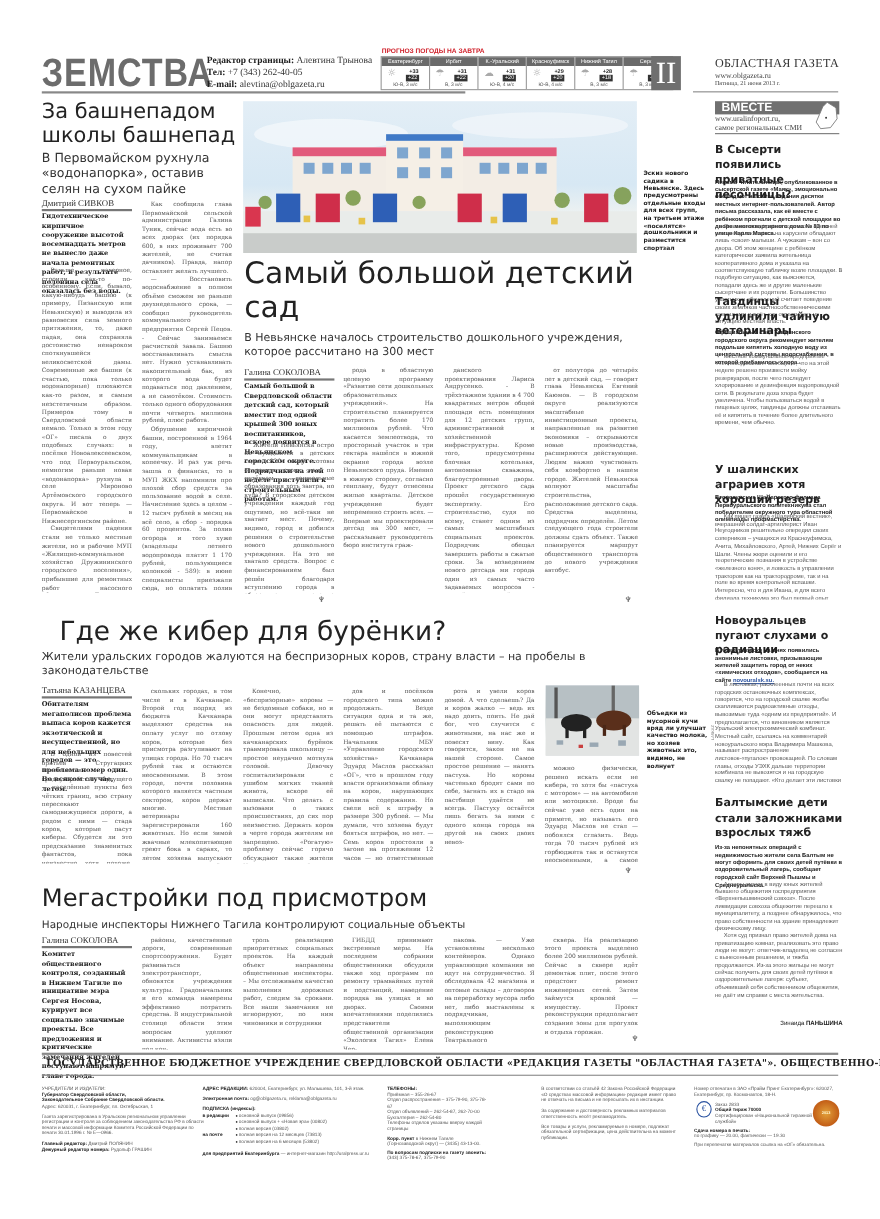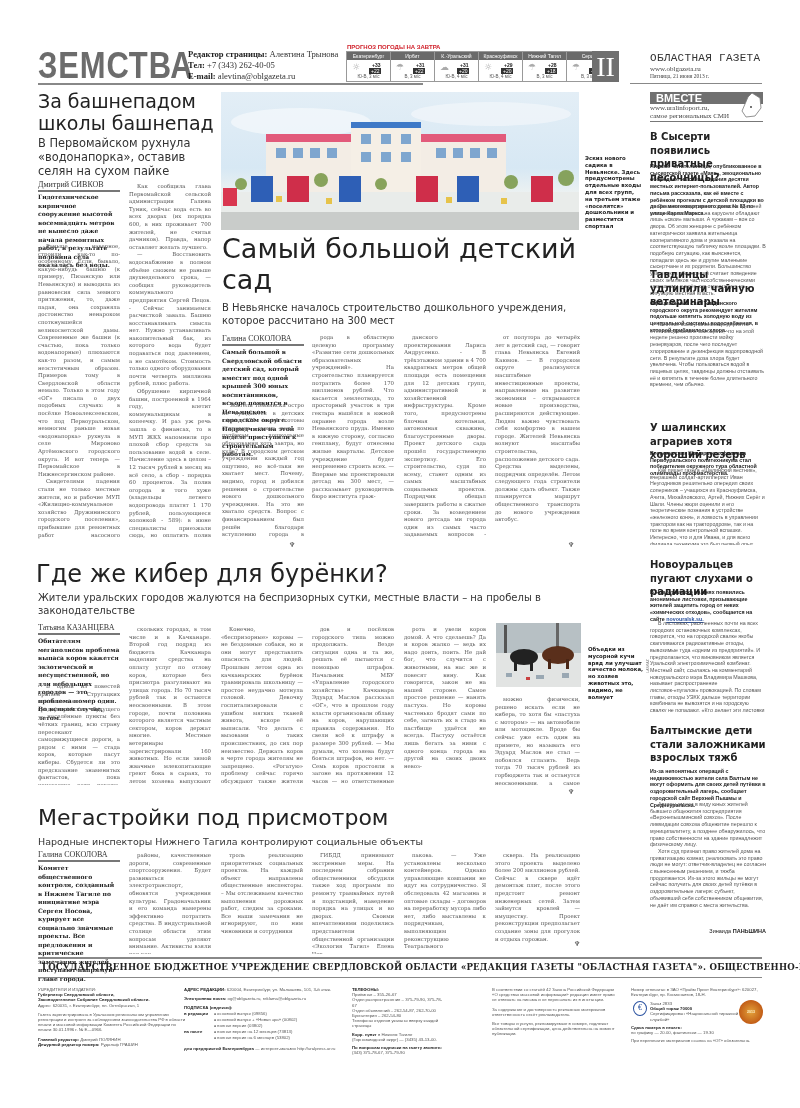--- a/index.html
+++ b/index.html
@@ -18,21 +18,21 @@
   .wcell { width: 44px; border-right: 1px solid #999; }
   .wcell:last-child { border-right: none; }
   .wcity { background: #6a6a6a; color: #fff; font-size: 5px; text-align: center; height: 8px; line-height: 8px; font-family: "Liberation Sans", sans-serif; white-space: nowrap; overflow: hidden; }
   .wbody { height: 21px; position: relative; }
   .wicon { position: absolute; left: 5px; top: 3px; width: 10px; height: 8px; font-size: 9px; line-height: 8px; color: #aaa; }
   .wday { position: absolute; left: 25px; top: 2px; font-size: 5px; font-family: "Liberation Sans", sans-serif; font-weight: bold; }
   .wnight { position: absolute; left: 22px; top: 8px; font-size: 5px; background: #333; color: #fff; padding: 0 2px; font-family: "Liberation Sans", sans-serif; }
   .wwind { position: absolute; left: 0; right: 0; top: 14px; text-align: center; font-size: 4.5px; color: #555; font-family: "Liberation Sans", sans-serif; }
 
   #page-num-box { left: 592px; top: 51px; width: 27px; height: 31px; background: #6f6f6f; color: #fff; font-family: "Liberation Serif", serif; font-size: 28px; text-align: center; line-height: 31px; }
-  #paper-name { left: 650px; top: 52px; font-family: Liberation Mono, monospace; font-size: 11px; color: #333; letter-spacing: 0.3px; text-align: right; }
+  #paper-name { left: 650px; top: 52px; font-family: Liberation Serif, serif; font-size: 11px; color: #333; letter-spacing: 0.3px; text-align: right; }
   #paper-url { left: 650px; top: 65px; font-family: "Liberation Serif", serif; font-size: 7px; color: #444; }
   #paper-date { left: 650px; top: 73px; font-family: "Liberation Serif", serif; font-size: 5.5px; color: #444; }
   #right-rule { left: 630px; top: 83px; width: 132px; height: 1px; background: #888; }
 
   
   #a1-title { left: 38px; top: 90px; font-family: "DejaVu Sans", sans-serif; font-size: 19px; line-height: 22px; color: #222; font-weight: normal; width: 180px; }
   #a1-sub { left: 38px; top: 136px; font-family: "DejaVu Sans", sans-serif; font-size: 11.4px; line-height: 14px; color: #333; width: 180px; }
   .byline { font-family: "Liberation Serif", serif; font-size: 8px; color: #333; border-bottom: 2px solid #777; padding-bottom: 1px; }
   #a1-byline { left: 38px; top: 180px; width: 82px; }
   .lead { font-family: "DejaVu Serif", serif; font-weight: bold; font-size: 6px; line-height: 8.5px; color: #222; text-align: left; }
@@ -77,21 +77,21 @@
   #sb4-h { left: 650px; top: 558px; }
   #sb4-lead { left: 650px; top: 589px; }
   #sb4-body { left: 650px; top: 620px; height: 92px; overflow: hidden; }
   #sb5-h { left: 650px; top: 724px; }
   #sb5-lead { left: 650px; top: 768px; }
   #sb5-body { left: 650px; top: 801px; height: 126px; overflow: hidden; }
   #sb5-sign { left: 650px; top: 928px; width: 116px; text-align: right; font-family: "Liberation Sans", sans-serif; font-size: 5.5px; color: #222; }
   #sb5-sign b { font-weight: bold; }
 
   
-  #a3-title { left: 36px; top: 560px; font-family: "DejaVu Sans", sans-serif; font-size: 24px; line-height: 28px; color: #222; width: 560px; }
+  #a3-title { left: 54px; top: 560px; font-family: "DejaVu Sans", sans-serif; font-size: 24px; line-height: 28px; color: #222; width: 560px; }
   #a3-sub { left: 38px; top: 592px; font-family: "DejaVu Sans", sans-serif; font-size: 10px; line-height: 12.5px; color: #333; width: 560px; }
   #a3-byline { left: 38px; top: 623px; width: 82px; }
   #a3-lead { left: 38px; top: 637px; width: 82px; }
   #a3-col1 { left: 38px; top: 683px; width: 82px; height: 102px; overflow: hidden; }
   #a3-col2 { left: 129px; top: 626px; width: 82px; height: 159px; overflow: hidden; }
   #a3-col3 { left: 221px; top: 626px; width: 82px; height: 159px; overflow: hidden; }
   #a3-col4 { left: 312px; top: 626px; width: 82px; height: 159px; overflow: hidden; }
   #a3-col5 { left: 404px; top: 626px; width: 82px; height: 159px; overflow: hidden; }
   #a3-col6 { left: 495px; top: 696px; width: 85px; height: 89px; overflow: hidden; }
   #cow-photo { left: 496px; top: 623px; width: 85px; height: 64px; overflow: hidden; background: linear-gradient(#cfd6db, #a8b1b4 40%, #e6e8e8 75%, #d8dbdc); }
@@ -329,21 +329,21 @@
 <div class="abs side-body" id="sb5-body">
   <p>Авторы имеют в виду юных жителей бывшего общежития госпредприятия «Верхнепышминский совхоз». После ликвидации совхоза общежитие перешло к муниципалитету, а позднее обнаружилось, что право собственности на здание принадлежит физическому лицу.</p>
   <p>Хотя суд признал право жителей дома на приватизацию комнат, реализовать это право люди не могут: ответчик-владелец не согласен с вынесенным решением, и тяжба продолжается. Из-за этого жильцы не могут сейчас получить для своих детей путёвки в оздоровительные лагеря: субъект, объявивший себя собственником общежития, не даёт им справки с места жительства.</p>
 </div>
 <div class="abs" id="sb5-sign">
   <span>Зинаида</span>
   <b>ПАНЬШИНА</b>
 </div>
 
 <div class="abs" id="a3-title">Где же кибер для бурёнки?</div>
-<div class="abs" id="a3-sub">Жители уральских городов жалуются на беспризорных сутки, местные власти – на пробелы в законодательстве</div>
+<div class="abs" id="a3-sub">Жители уральских городов жалуются на беспризорных коров, страну власти – на пробелы в законодательстве</div>
 <div class="abs byline" id="a3-byline">Татьяна КАЗАНЦЕВА</div>
 <div class="abs lead" id="a3-lead">Обитателям мегаполисов проблема выпаса коров кажется экзотической и несущественной, но для небольших городов — это проблема номер один. Во всяком случае, летом.</div>
 <div class="abs body" id="a3-col1">
     <p>В одной из повестей братьев Стругацких описывается градоустройство будущего — населённые пункты без чётких границ, всю страну пересекают самодвижущиеся дороги, а рядом с ними — стада коров, которые пасут киберы. Сбудется ли это предсказание знаменитых фантастов, пока неизвестно, хотя, похоже, мысли уже движутся в этом направлении. Во всяком случае, о «мотопастухах» заговорили недавно сразу в не-</p>
   </div>
 <div class="abs body" id="a3-col2">
     <p>скольких городах, в том числе и в Качканаре. Второй год подряд из бюджета Качканара выделяют средства на оплату услуг по отлову коров, которые без присмотра разгуливают на улицах города. Но 70 тысяч рублей так и остаются неосвоенными. В этом городе, почти половина которого является частным сектором, коров держат многие. Местные ветеринары зарегистрировали 160 животных. Но если зимой жвачные млекопитающие греют бока в сараях, то летом хозяева выпускают их пастись на зелёные городские улицы. Коровы чувствуют себя здесь как дома — подъедают мягкую траву на газонах, забредают на детские площадки, ложатся на отдых в городские цветники и даже нежатся на местном пляже.</p>
   </div>
 <div class="abs body" id="a3-col3">
     <p>Конечно, «беспризорные» коровы — не бездомные собаки, но и они могут представлять опасность для людей. Прошлым летом одна из качканарских бурёнок травмировала школьницу — простое неудачно мотнула головой. Девочку госпитализировали с ушибом мягких тканей живота, вскоре её выписали. Что делать с вызовами о таких происшествиях, до сих пор неизвестно. Держать коров в черте города жителям не запрещено. «Рогатую» проблему сейчас горячо обсуждают также жители Новоуральска, «большое Малышева» и Нижнего Тагила: разгуливающих по улицам и паркам бурёнок в городе называют стихийным бедствием. Сонмы горо-</p>

